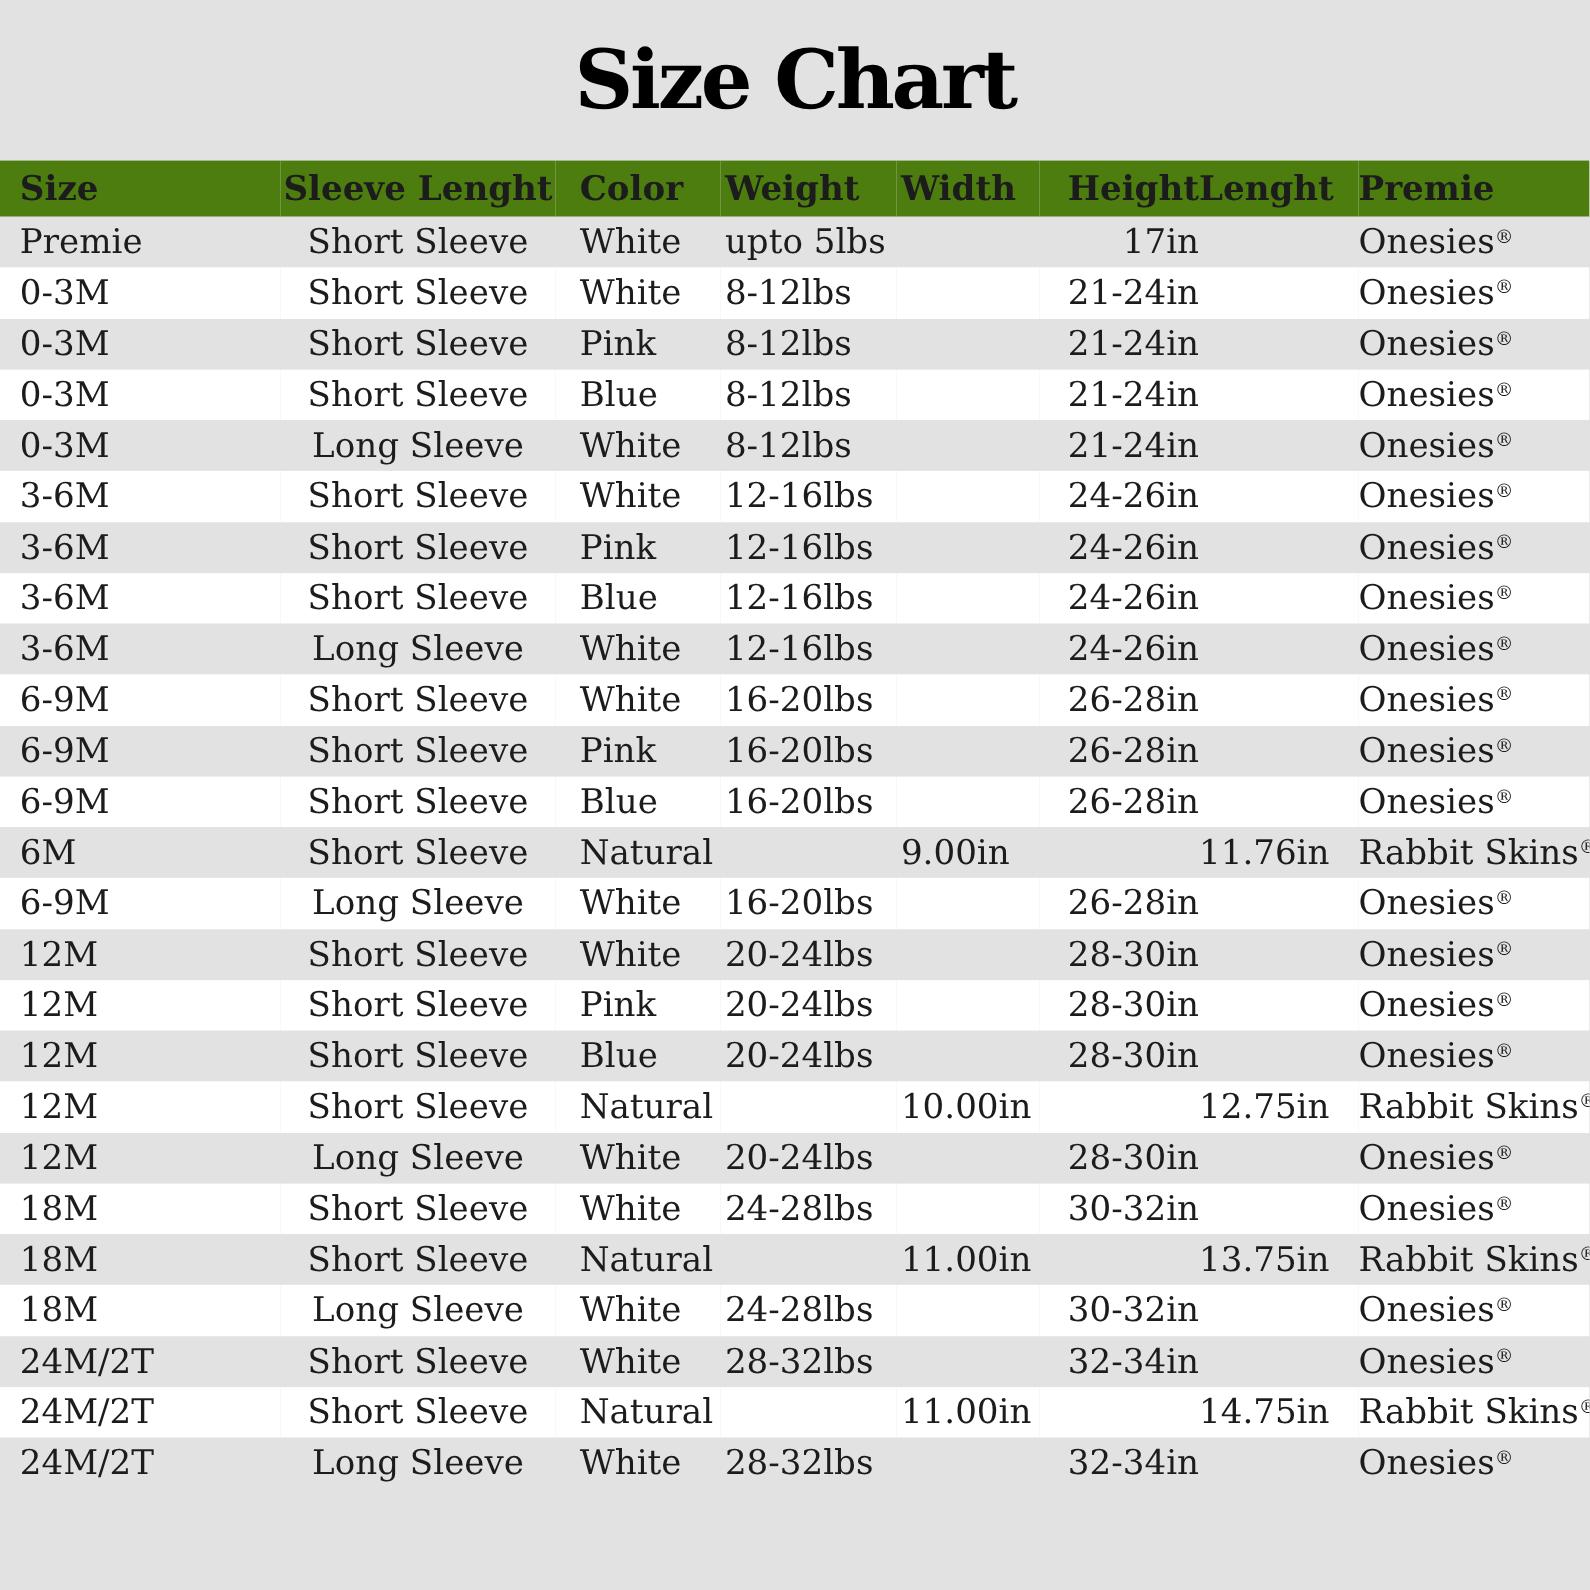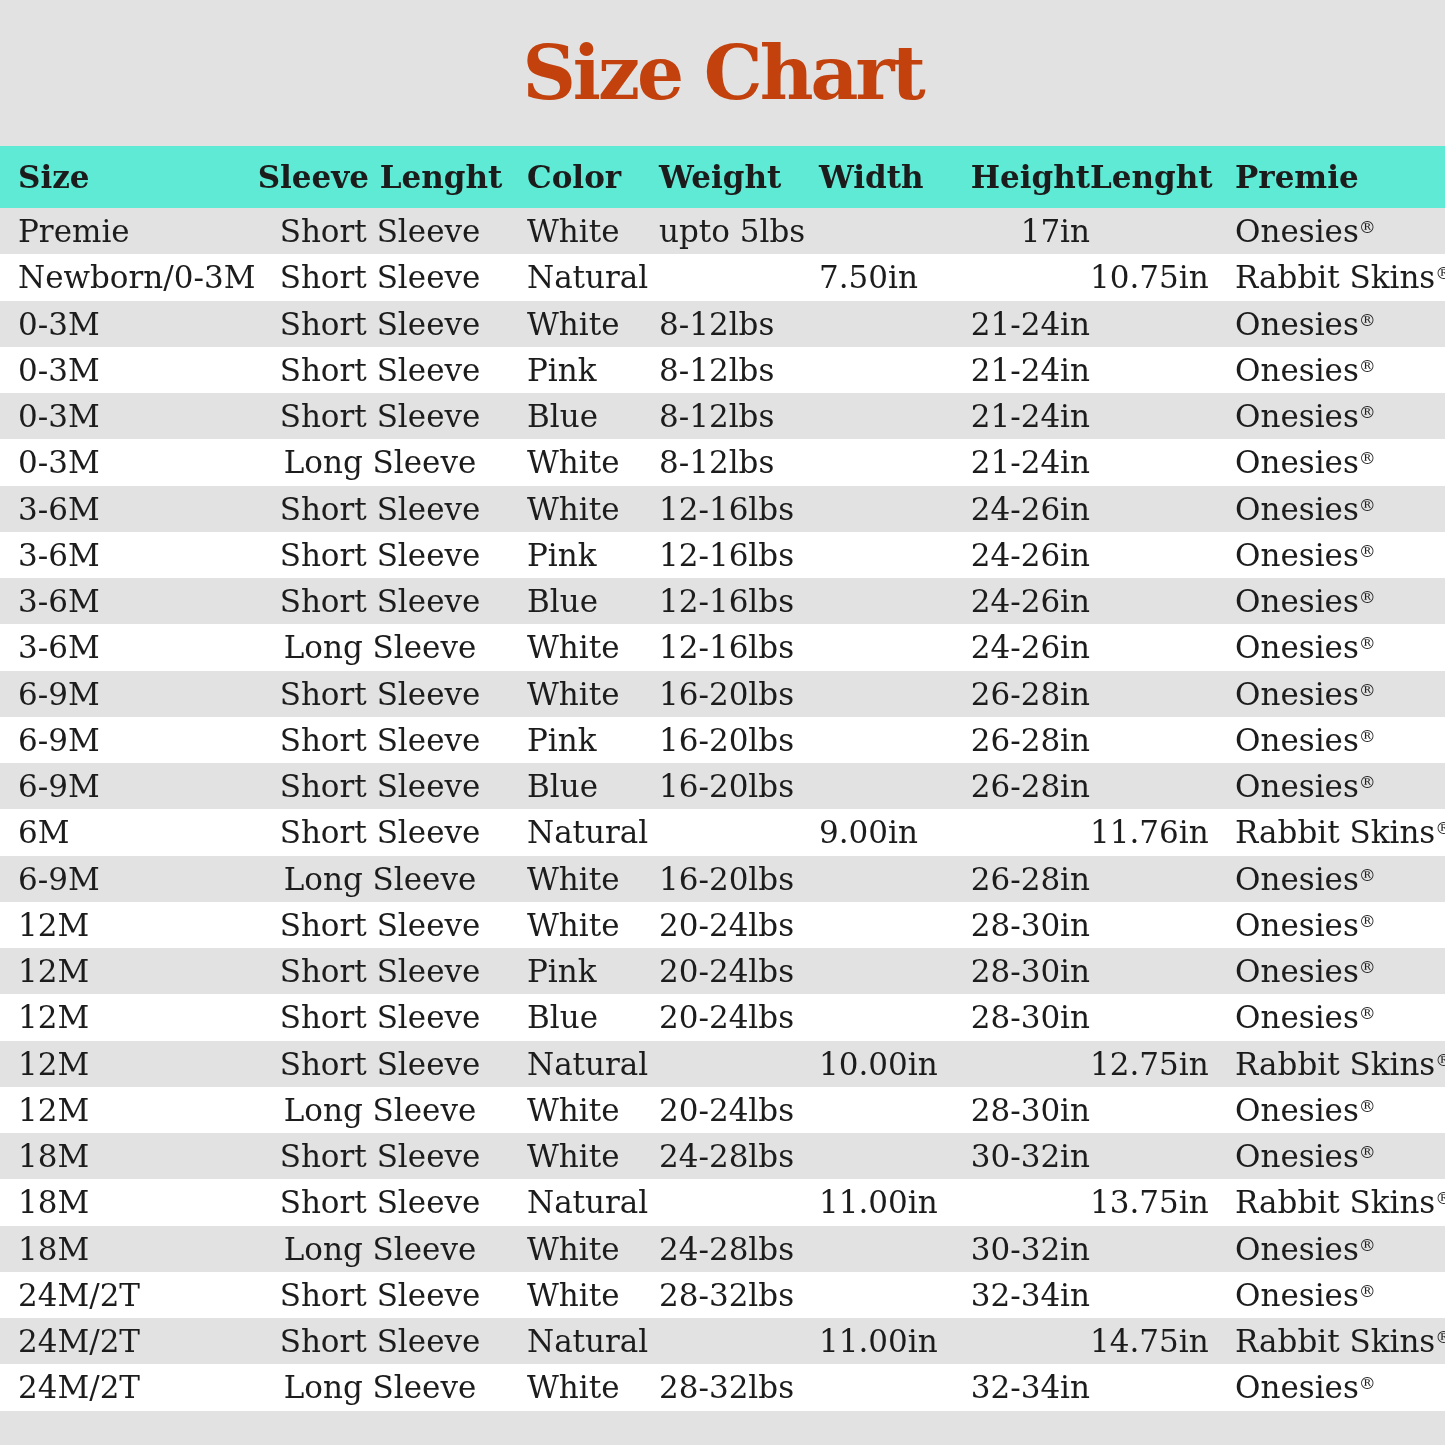--- a/index.html
+++ b/index.html
@@ -18,30 +18,30 @@
     height: 146px;
     display: flex;
     align-items: center;
     justify-content: center;
   }
   .page-title {
     margin: 16px;
     font-size: 74px;
     font-weight: 700;
     letter-spacing: -3px;
-    color: #c2410c;
+    color: #000000;
   }
   table.size-chart {
     border-collapse: collapse;
     table-layout: fixed;
     width: 1445px;
   }
   thead tr {
-    background: #5eead4;
-    height: 62px;
+    background: #4d7c0f;
+    height: 51px;
   }
   th {
     font-size: 31px;
     font-weight: 700;
     vertical-align: middle;
     padding: 0;
     white-space: nowrap;
   }
   td {
     font-size: 31px;
@@ -107,30 +107,20 @@
       <td class="c0">Premie</td>
       <td class="c1">Short Sleeve</td>
       <td class="c2">White</td>
       <td class="c3">upto 5lbs</td>
       <td class="c4"></td>
       <td class="c5">17in</td>
       <td class="c6"></td>
       <td class="c7"><span>Onesies</span><span class="brand-mark">®</span></td>
     </tr>
         <tr>
-      <td class="c0">Newborn/0-3M</td>
-      <td class="c1">Short Sleeve</td>
-      <td class="c2">Natural</td>
-      <td class="c3"></td>
-      <td class="c4">7.50in</td>
-      <td class="c5"></td>
-      <td class="c6">10.75in</td>
-      <td class="c7"><span>Rabbit Skins</span><span class="brand-mark">®</span></td>
-    </tr>
-        <tr>
       <td class="c0">0-3M</td>
       <td class="c1">Short Sleeve</td>
       <td class="c2">White</td>
       <td class="c3">8-12lbs</td>
       <td class="c4"></td>
       <td class="c5">21-24in</td>
       <td class="c6"></td>
       <td class="c7"><span>Onesies</span><span class="brand-mark">®</span></td>
     </tr>
         <tr>

